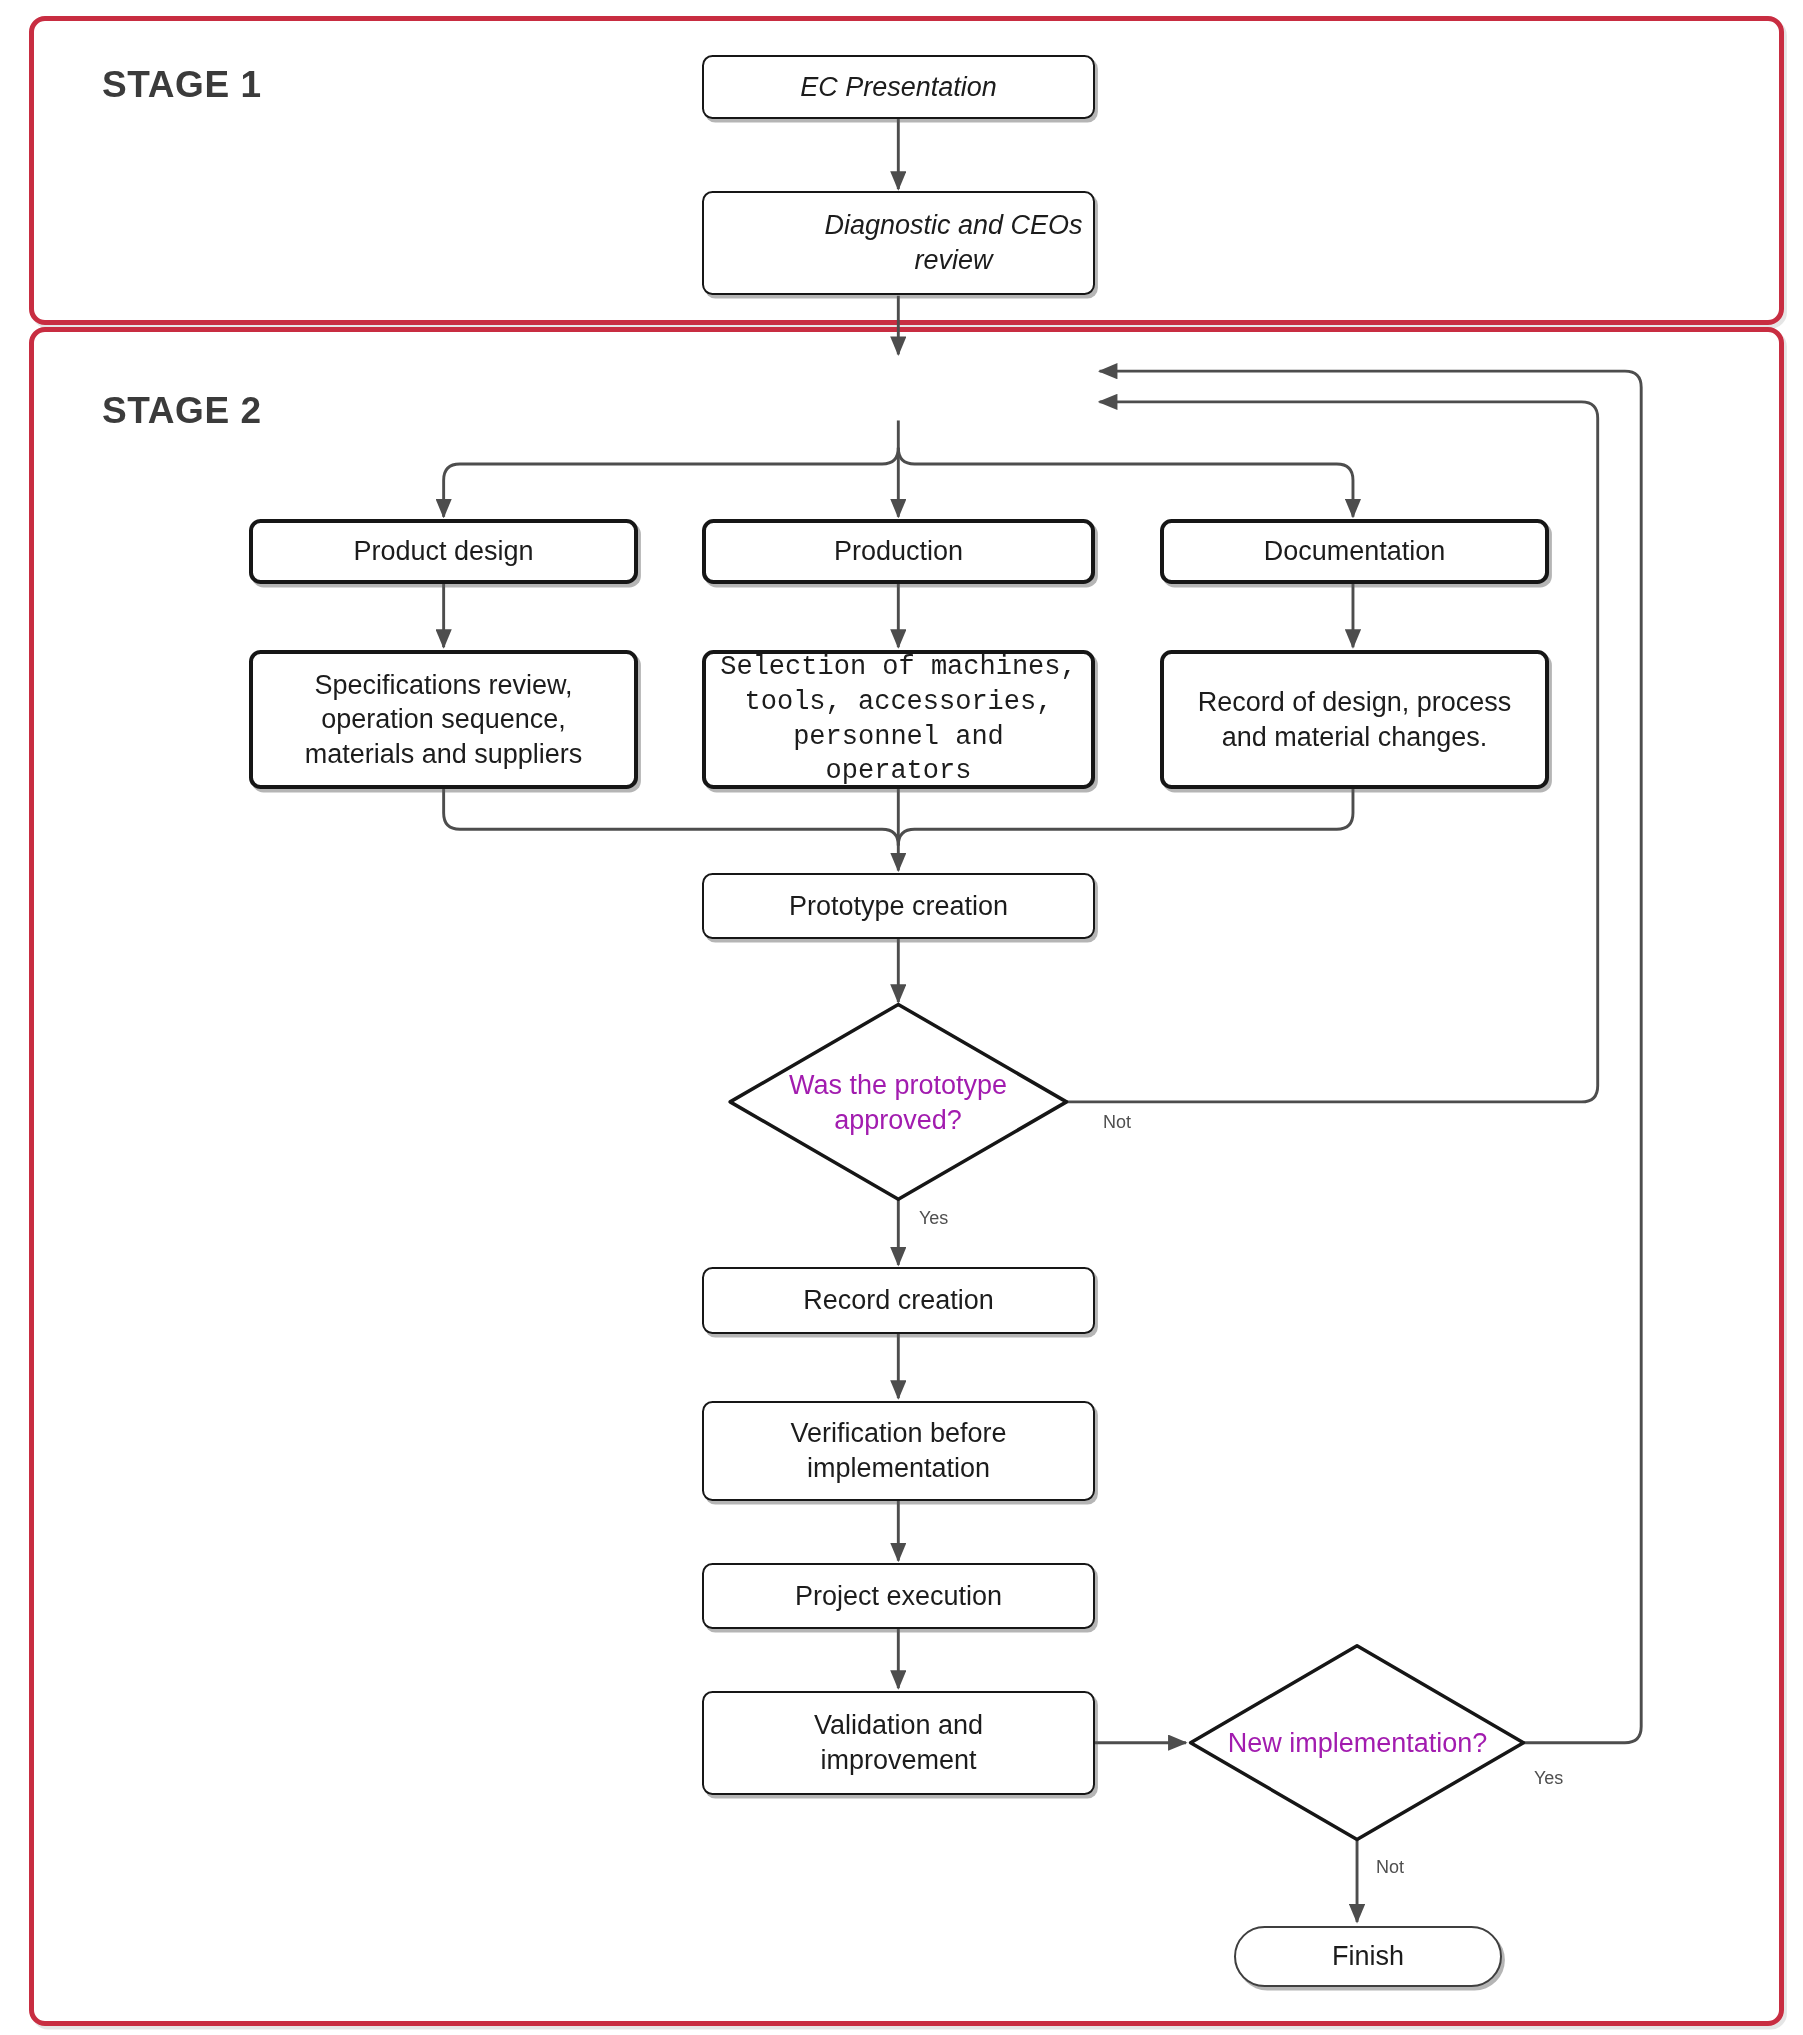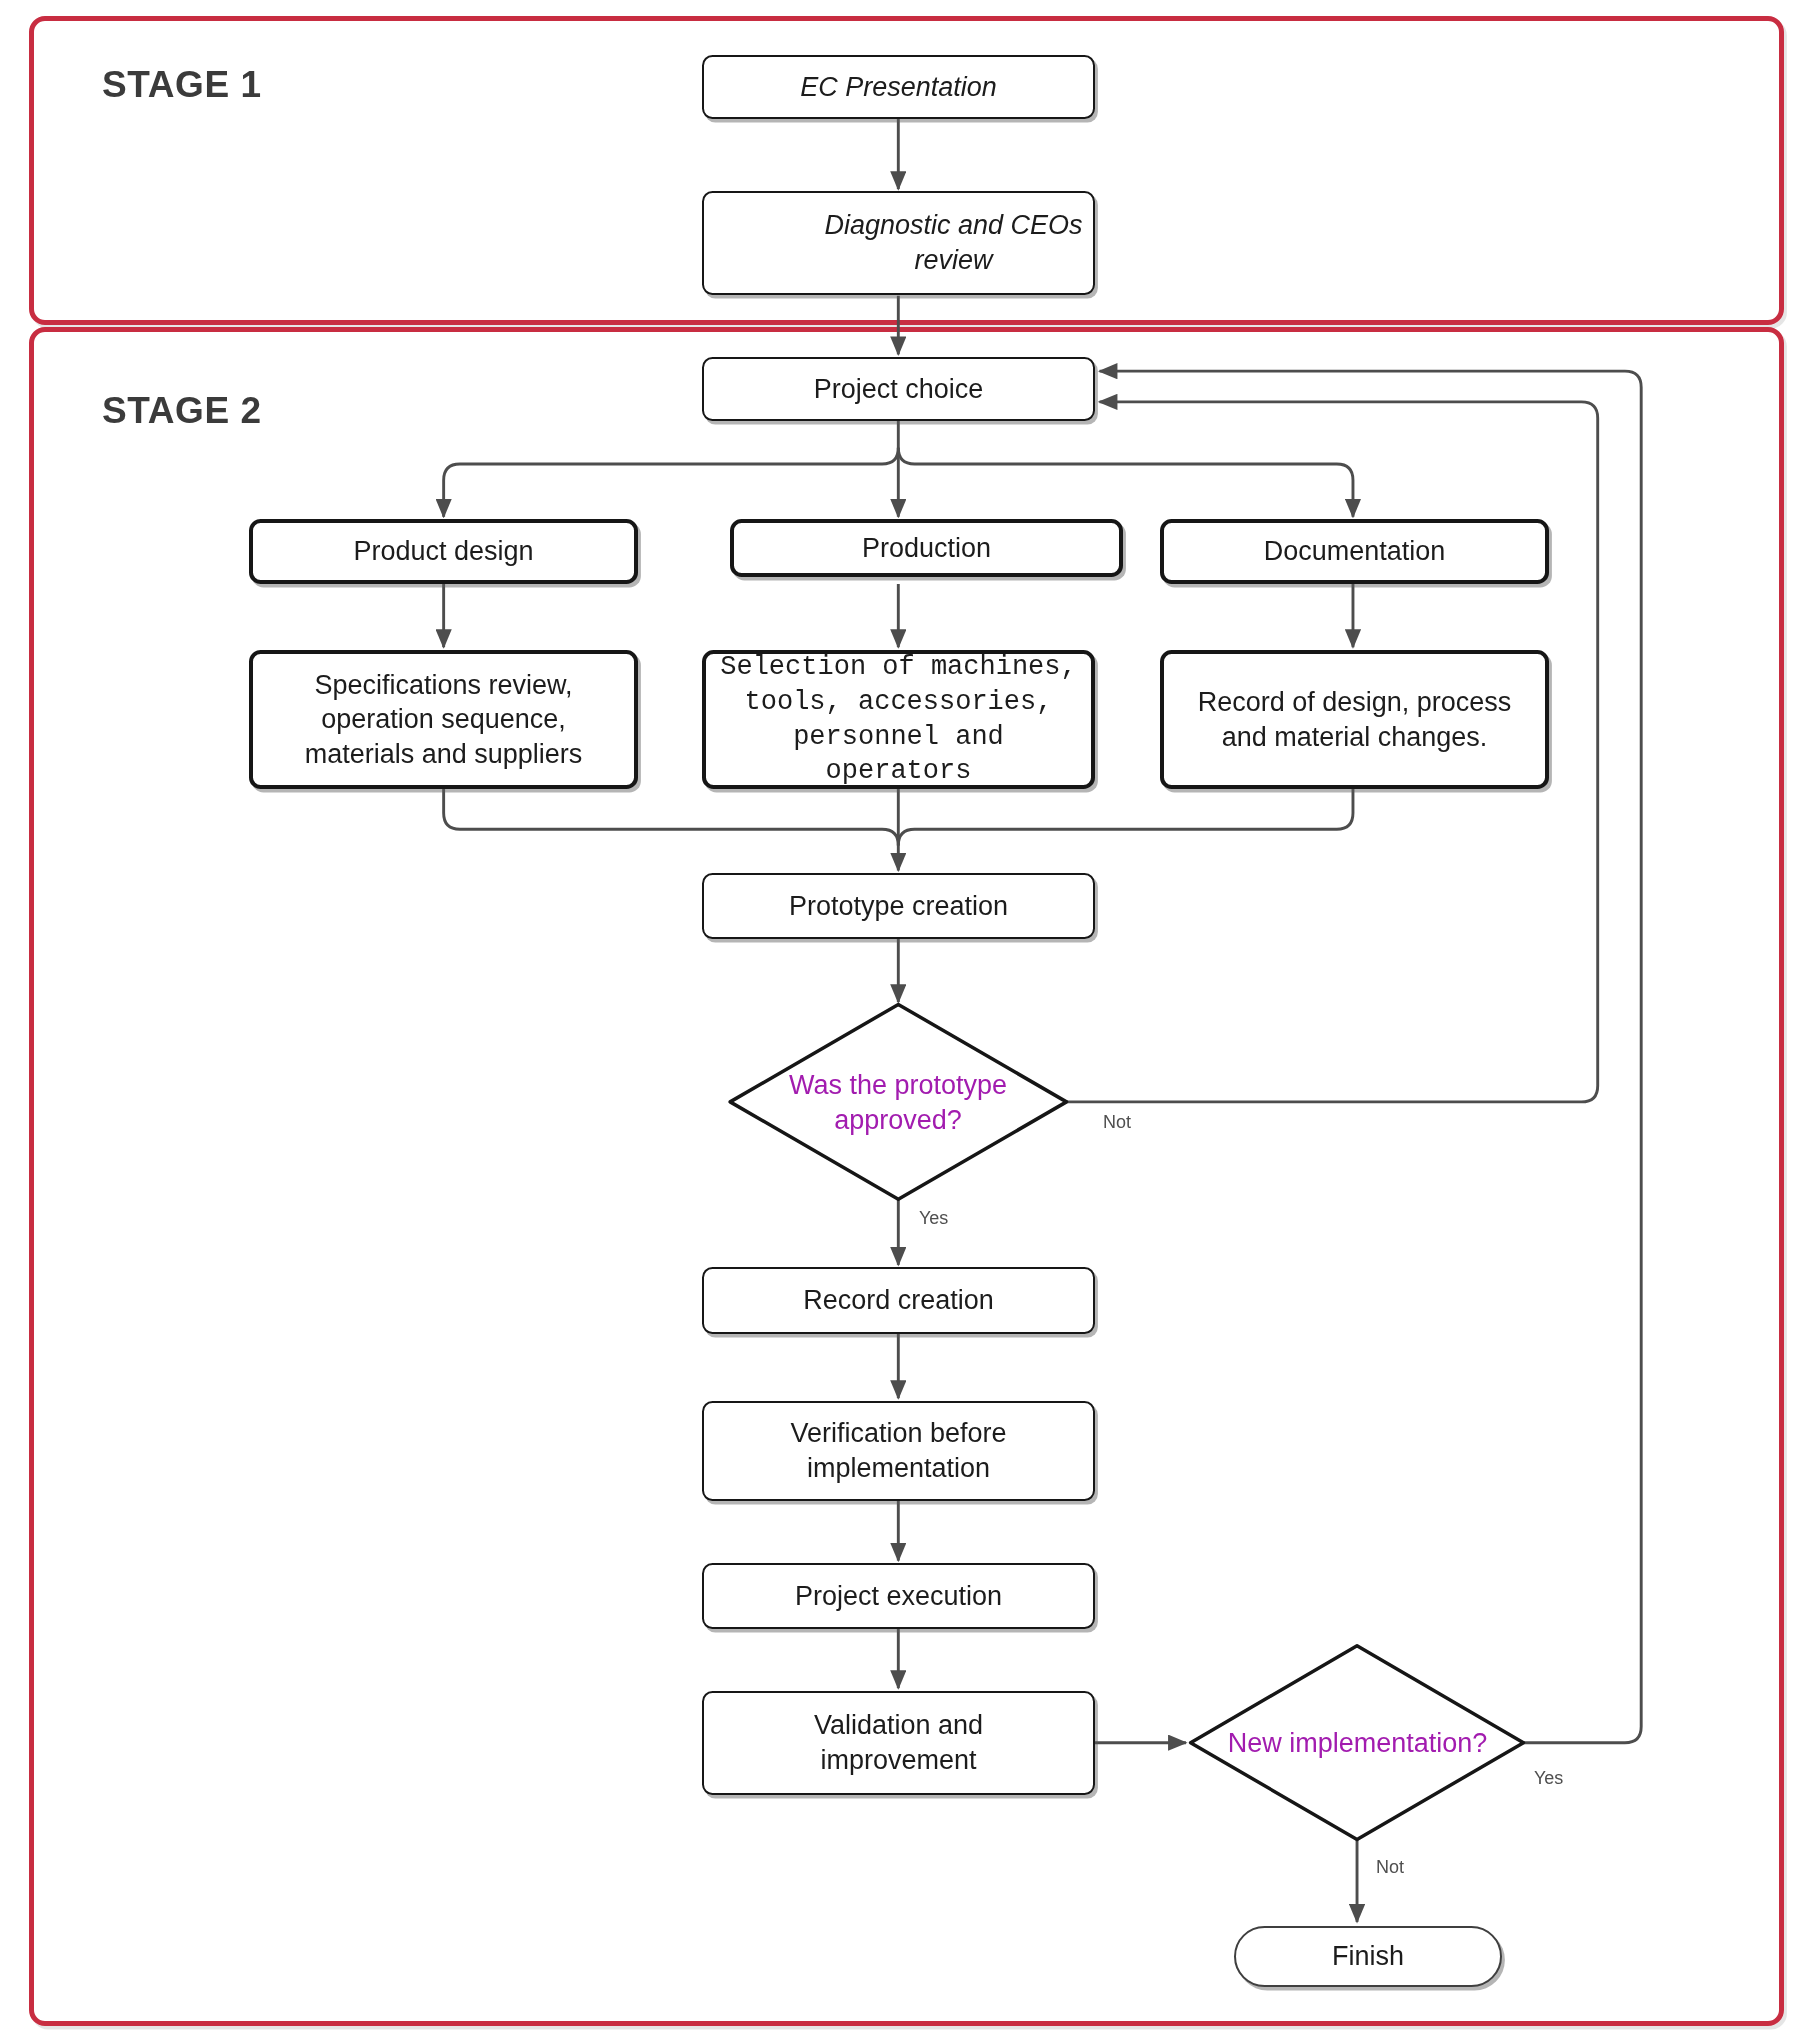--- a/index.html
+++ b/index.html
@@ -120,28 +120,25 @@
   </svg>
 
   <div class="node italic" style="left:702px;top:55px;width:393px;height:64px;">
     <span class="lbl">EC Presentation</span>
   </div>
   <div class="node italic" style="left:702px;top:191px;width:393px;height:104px;justify-content:flex-end;">
     <span class="lbl">Diagnostic and CEOs
 review</span>
   </div>
 
-  <div class="node" style="left:702px;top:357px;width:393px;height:64px;">
-    <span class="lbl">Project choice</span>
-  </div>
 
   <div class="node thick" style="left:249px;top:519px;width:389px;height:65px;">
     <span class="lbl">Product design</span>
   </div>
-  <div class="node thick" style="left:702px;top:519px;width:393px;height:58px;margin-left:28px;">
+  <div class="node thick" style="left:702px;top:519px;width:393px;height:65px;">
     <span class="lbl">Production</span>
   </div>
   <div class="node thick" style="left:1160px;top:519px;width:389px;height:65px;">
     <span class="lbl">Documentation</span>
   </div>
 
   <div class="node thick" style="left:249px;top:650px;width:389px;height:139px;">
     <span class="lbl">Specifications review,
 operation sequence,
 materials and suppliers</span>

